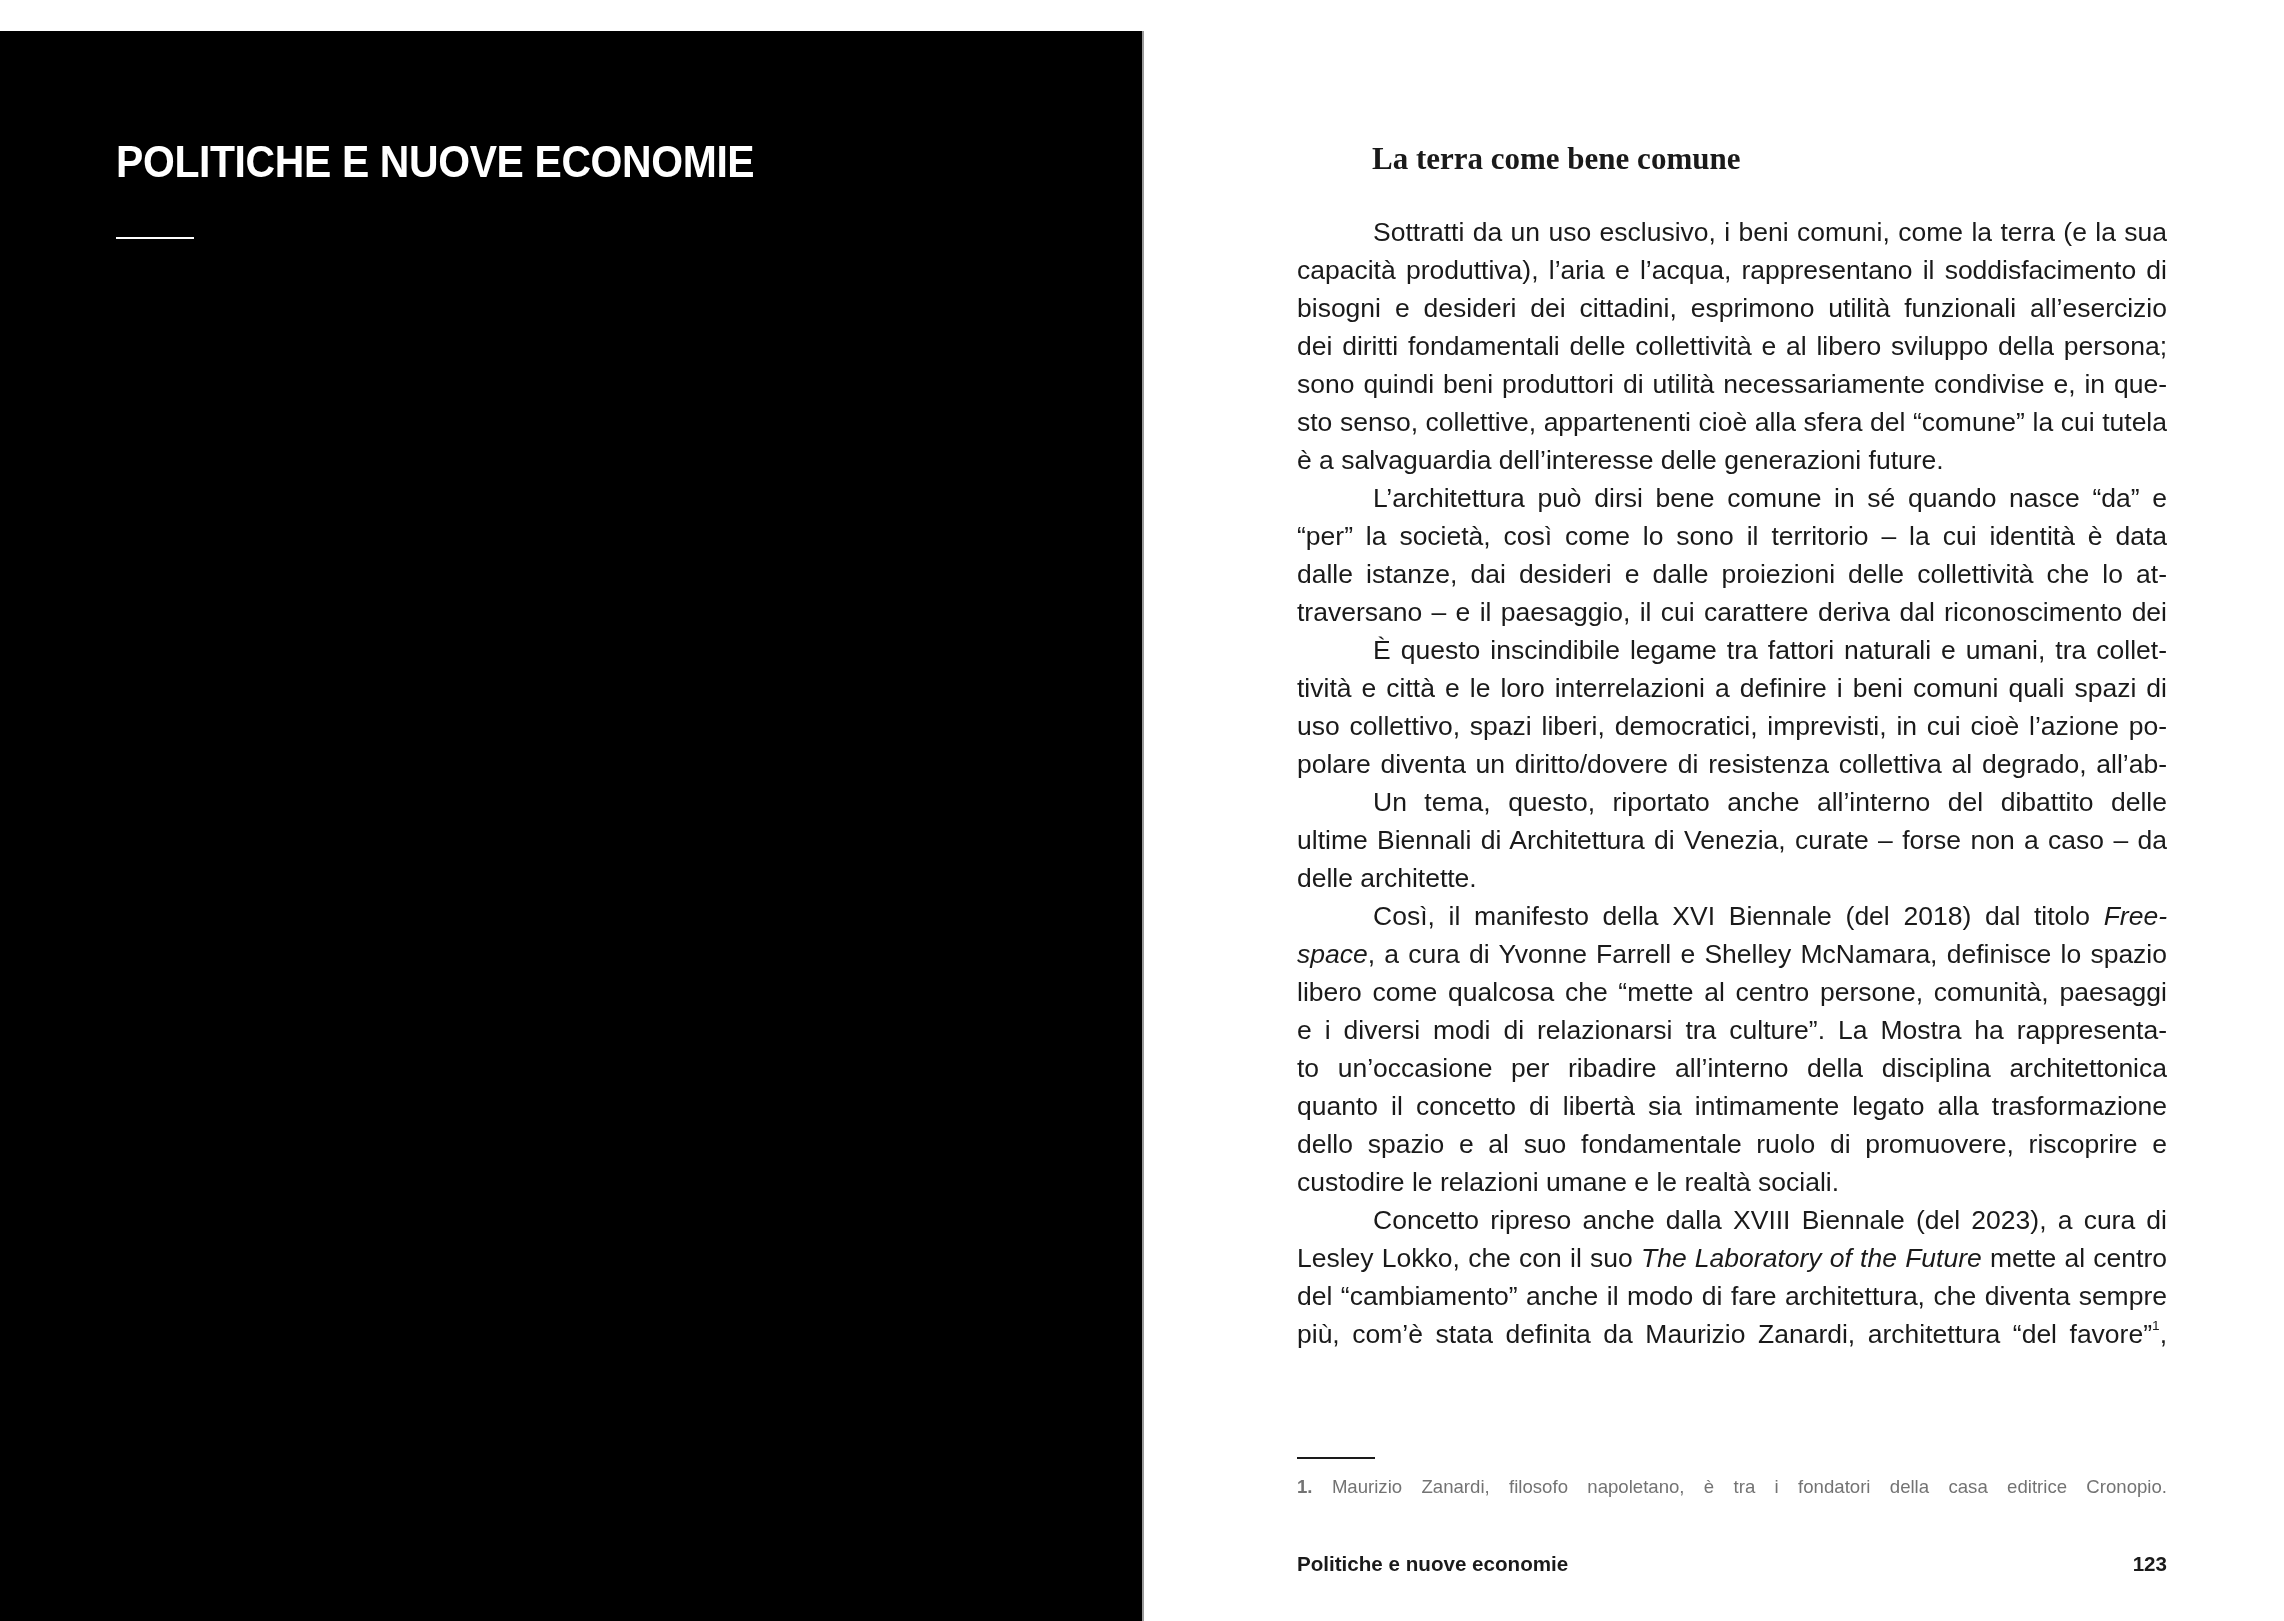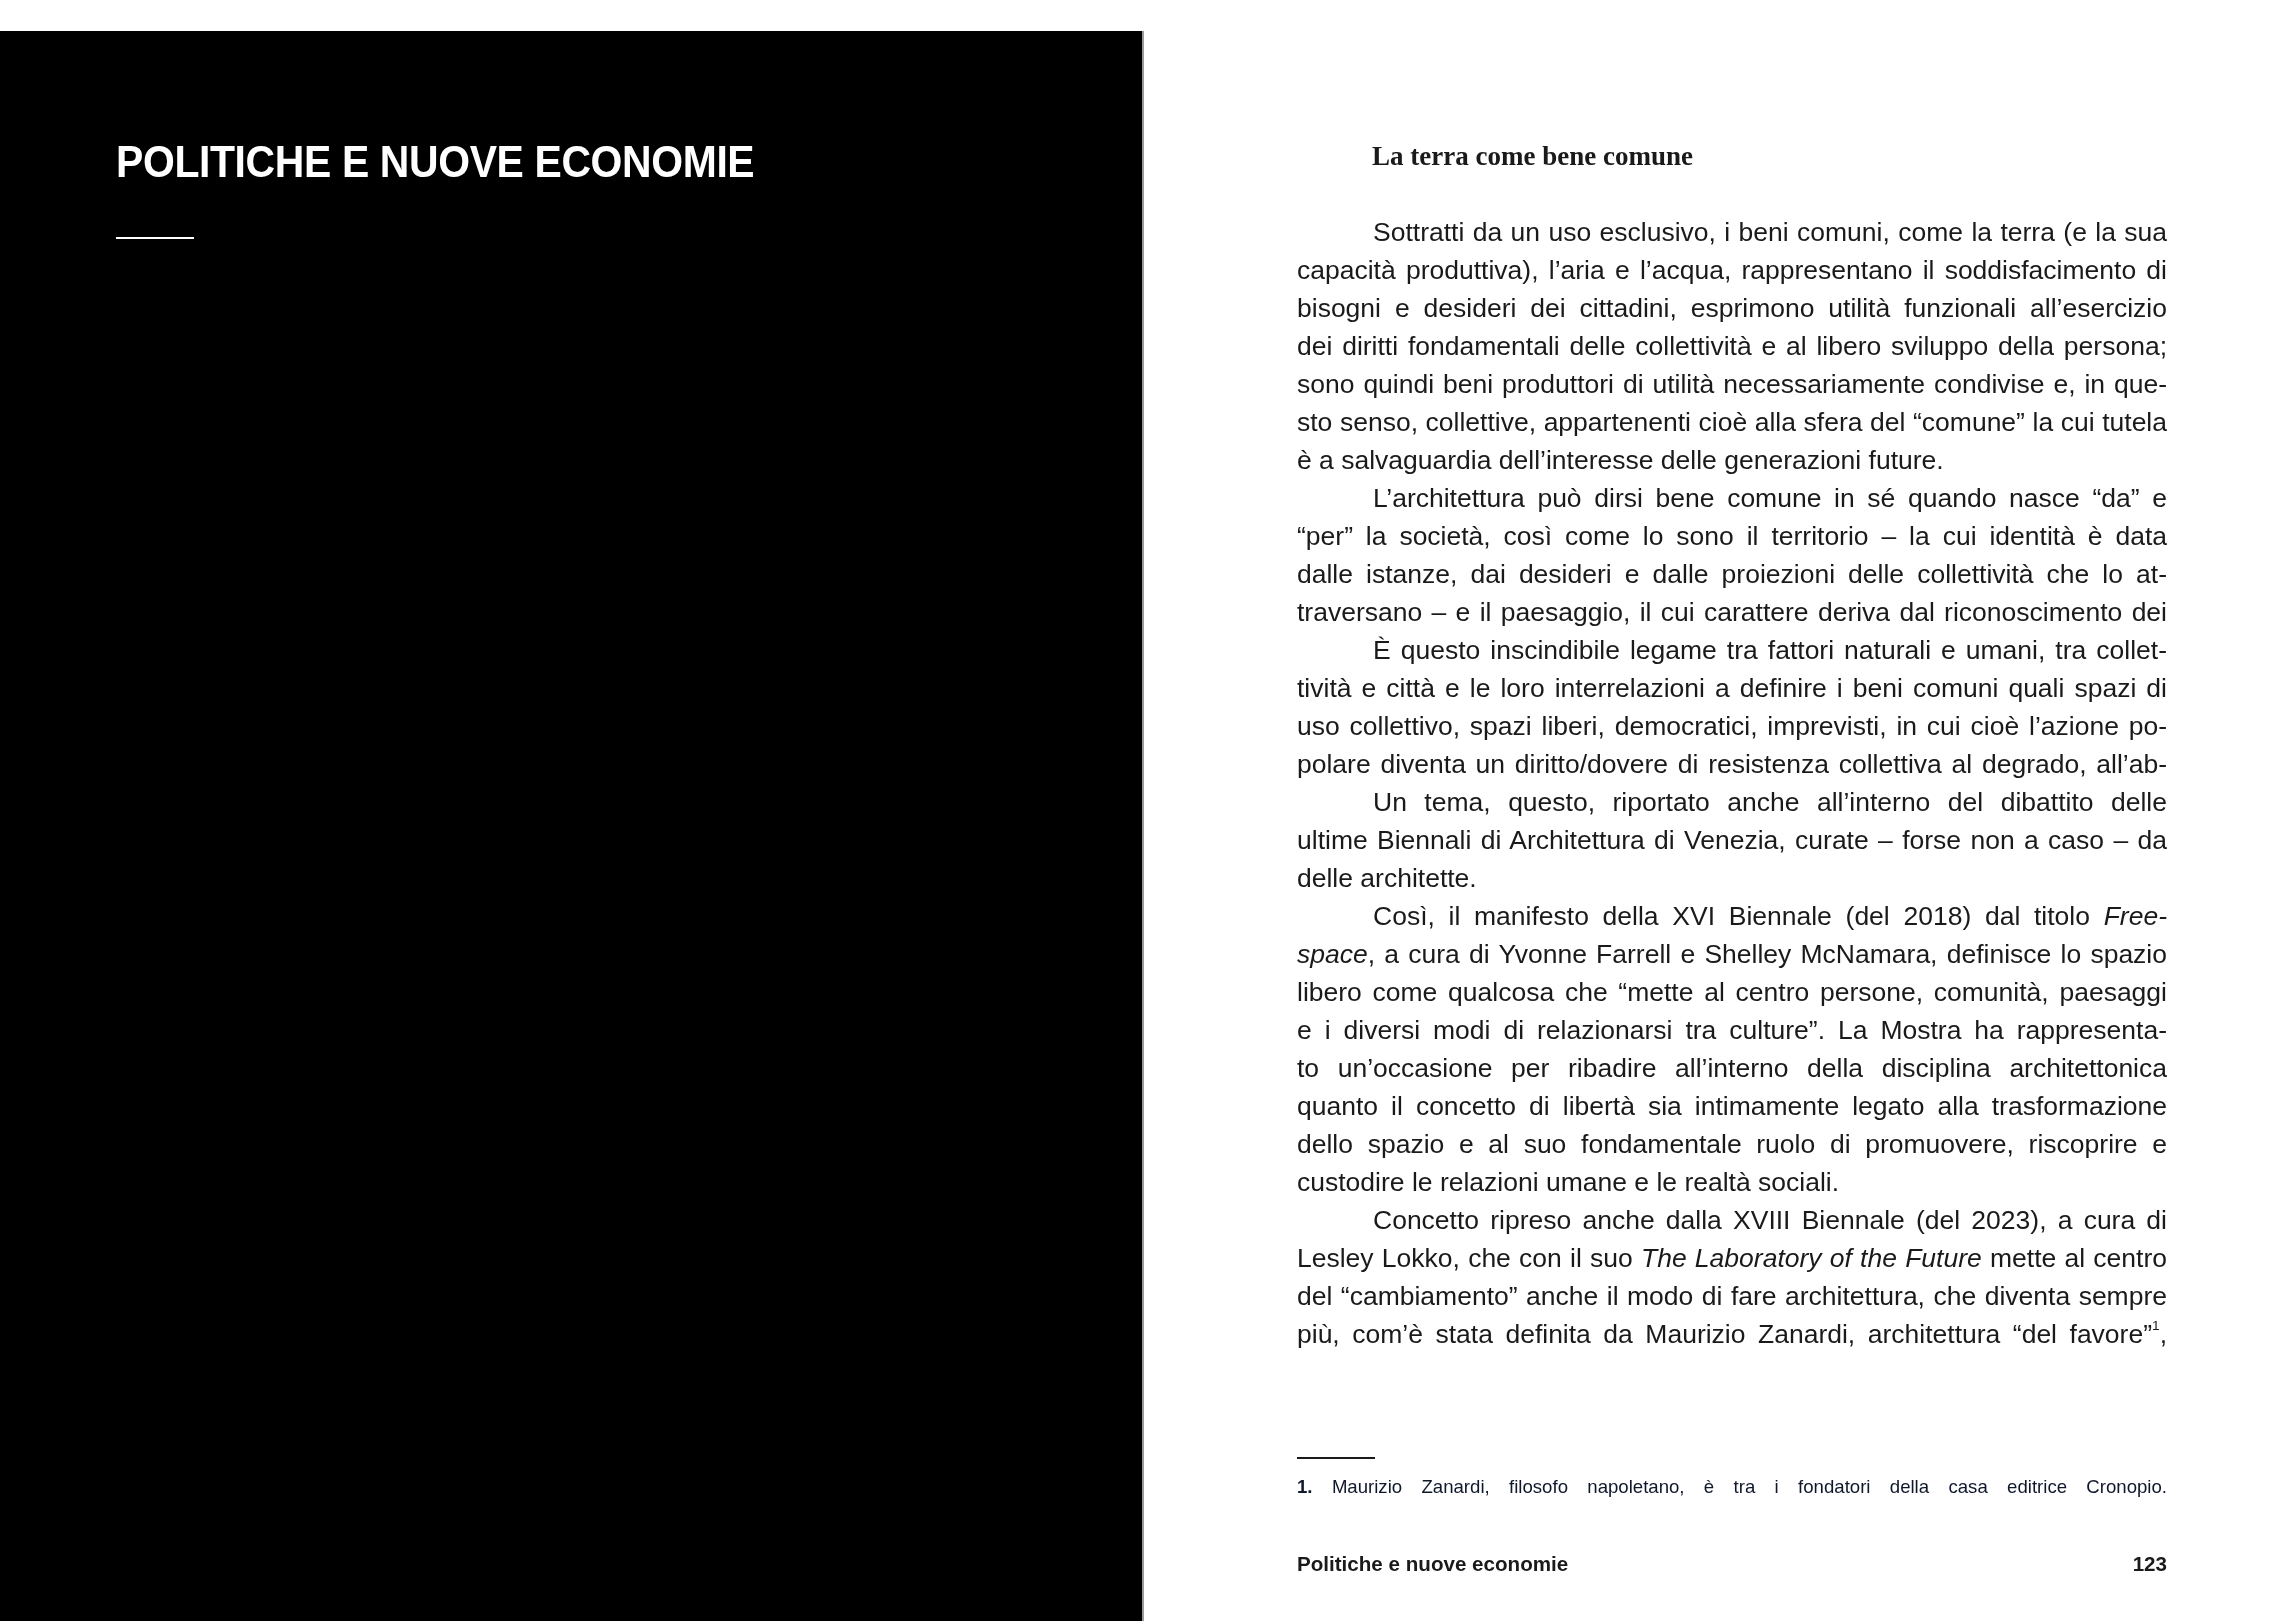--- a/index.html
+++ b/index.html
@@ -63,21 +63,21 @@
       height: 2px;
       background: #ffffff;
     }
     .section-heading {
       position: absolute;
       left: 1372px;
       top: 110px;
       margin: 0;
       font-family: "Liberation Serif", serif;
       font-weight: bold;
-      font-size: 27px;
+      font-size: 31px;
       color: #1a1a1a;
       white-space: nowrap;
     }
     .body-text {
       position: absolute;
       left: 1297px;
       top: 182px;
       width: 870px;
       font-family: Liberation Sans, sans-serif;
       font-size: 26.5px;
@@ -105,21 +105,21 @@
       height: 2px;
       background: #1a1a1a;
     }
     .footnote {
       position: absolute;
       left: 1297px;
       top: 1445px;
       width: 870px;
       font-family: "Liberation Sans", sans-serif;
       font-size: 18.6px;
-      color: #0f172a;
+      color: #737373;
       white-space: nowrap;
       text-align: justify;
       text-align-last: justify;
     }
     .footnote-num {
       font-weight: bold;
     }
     .running-footer {
       position: absolute;
       left: 1297px;

